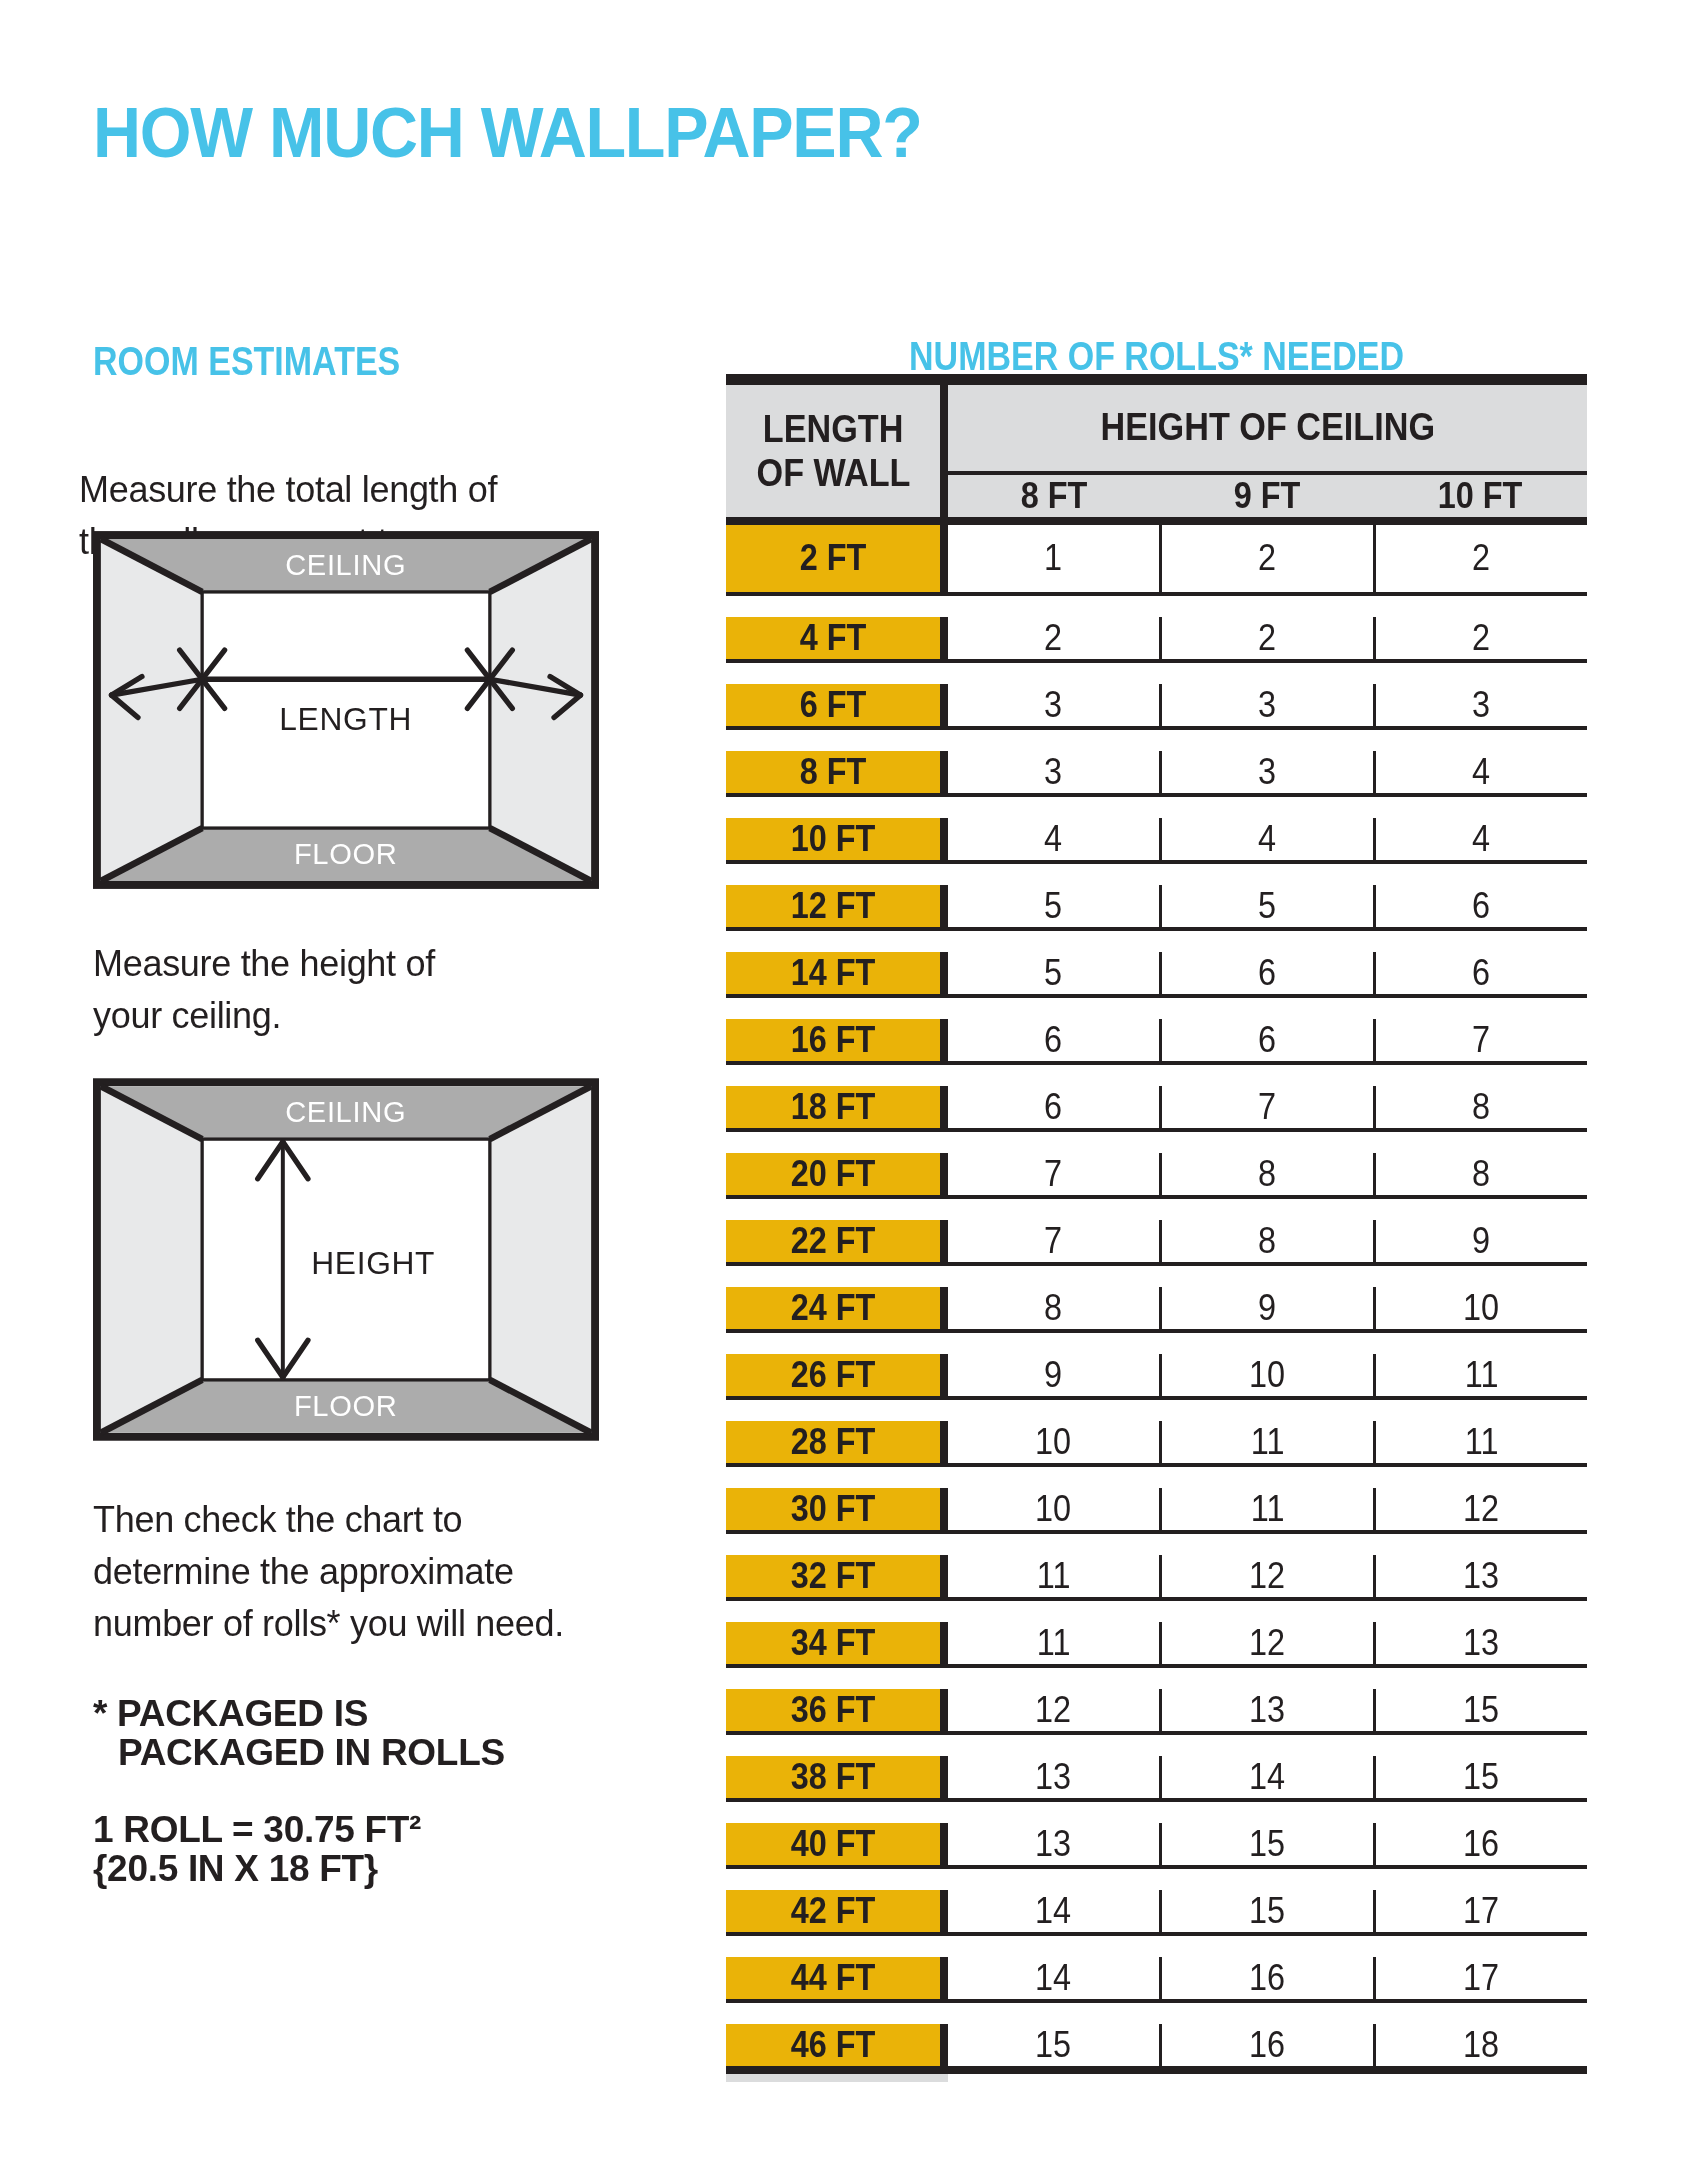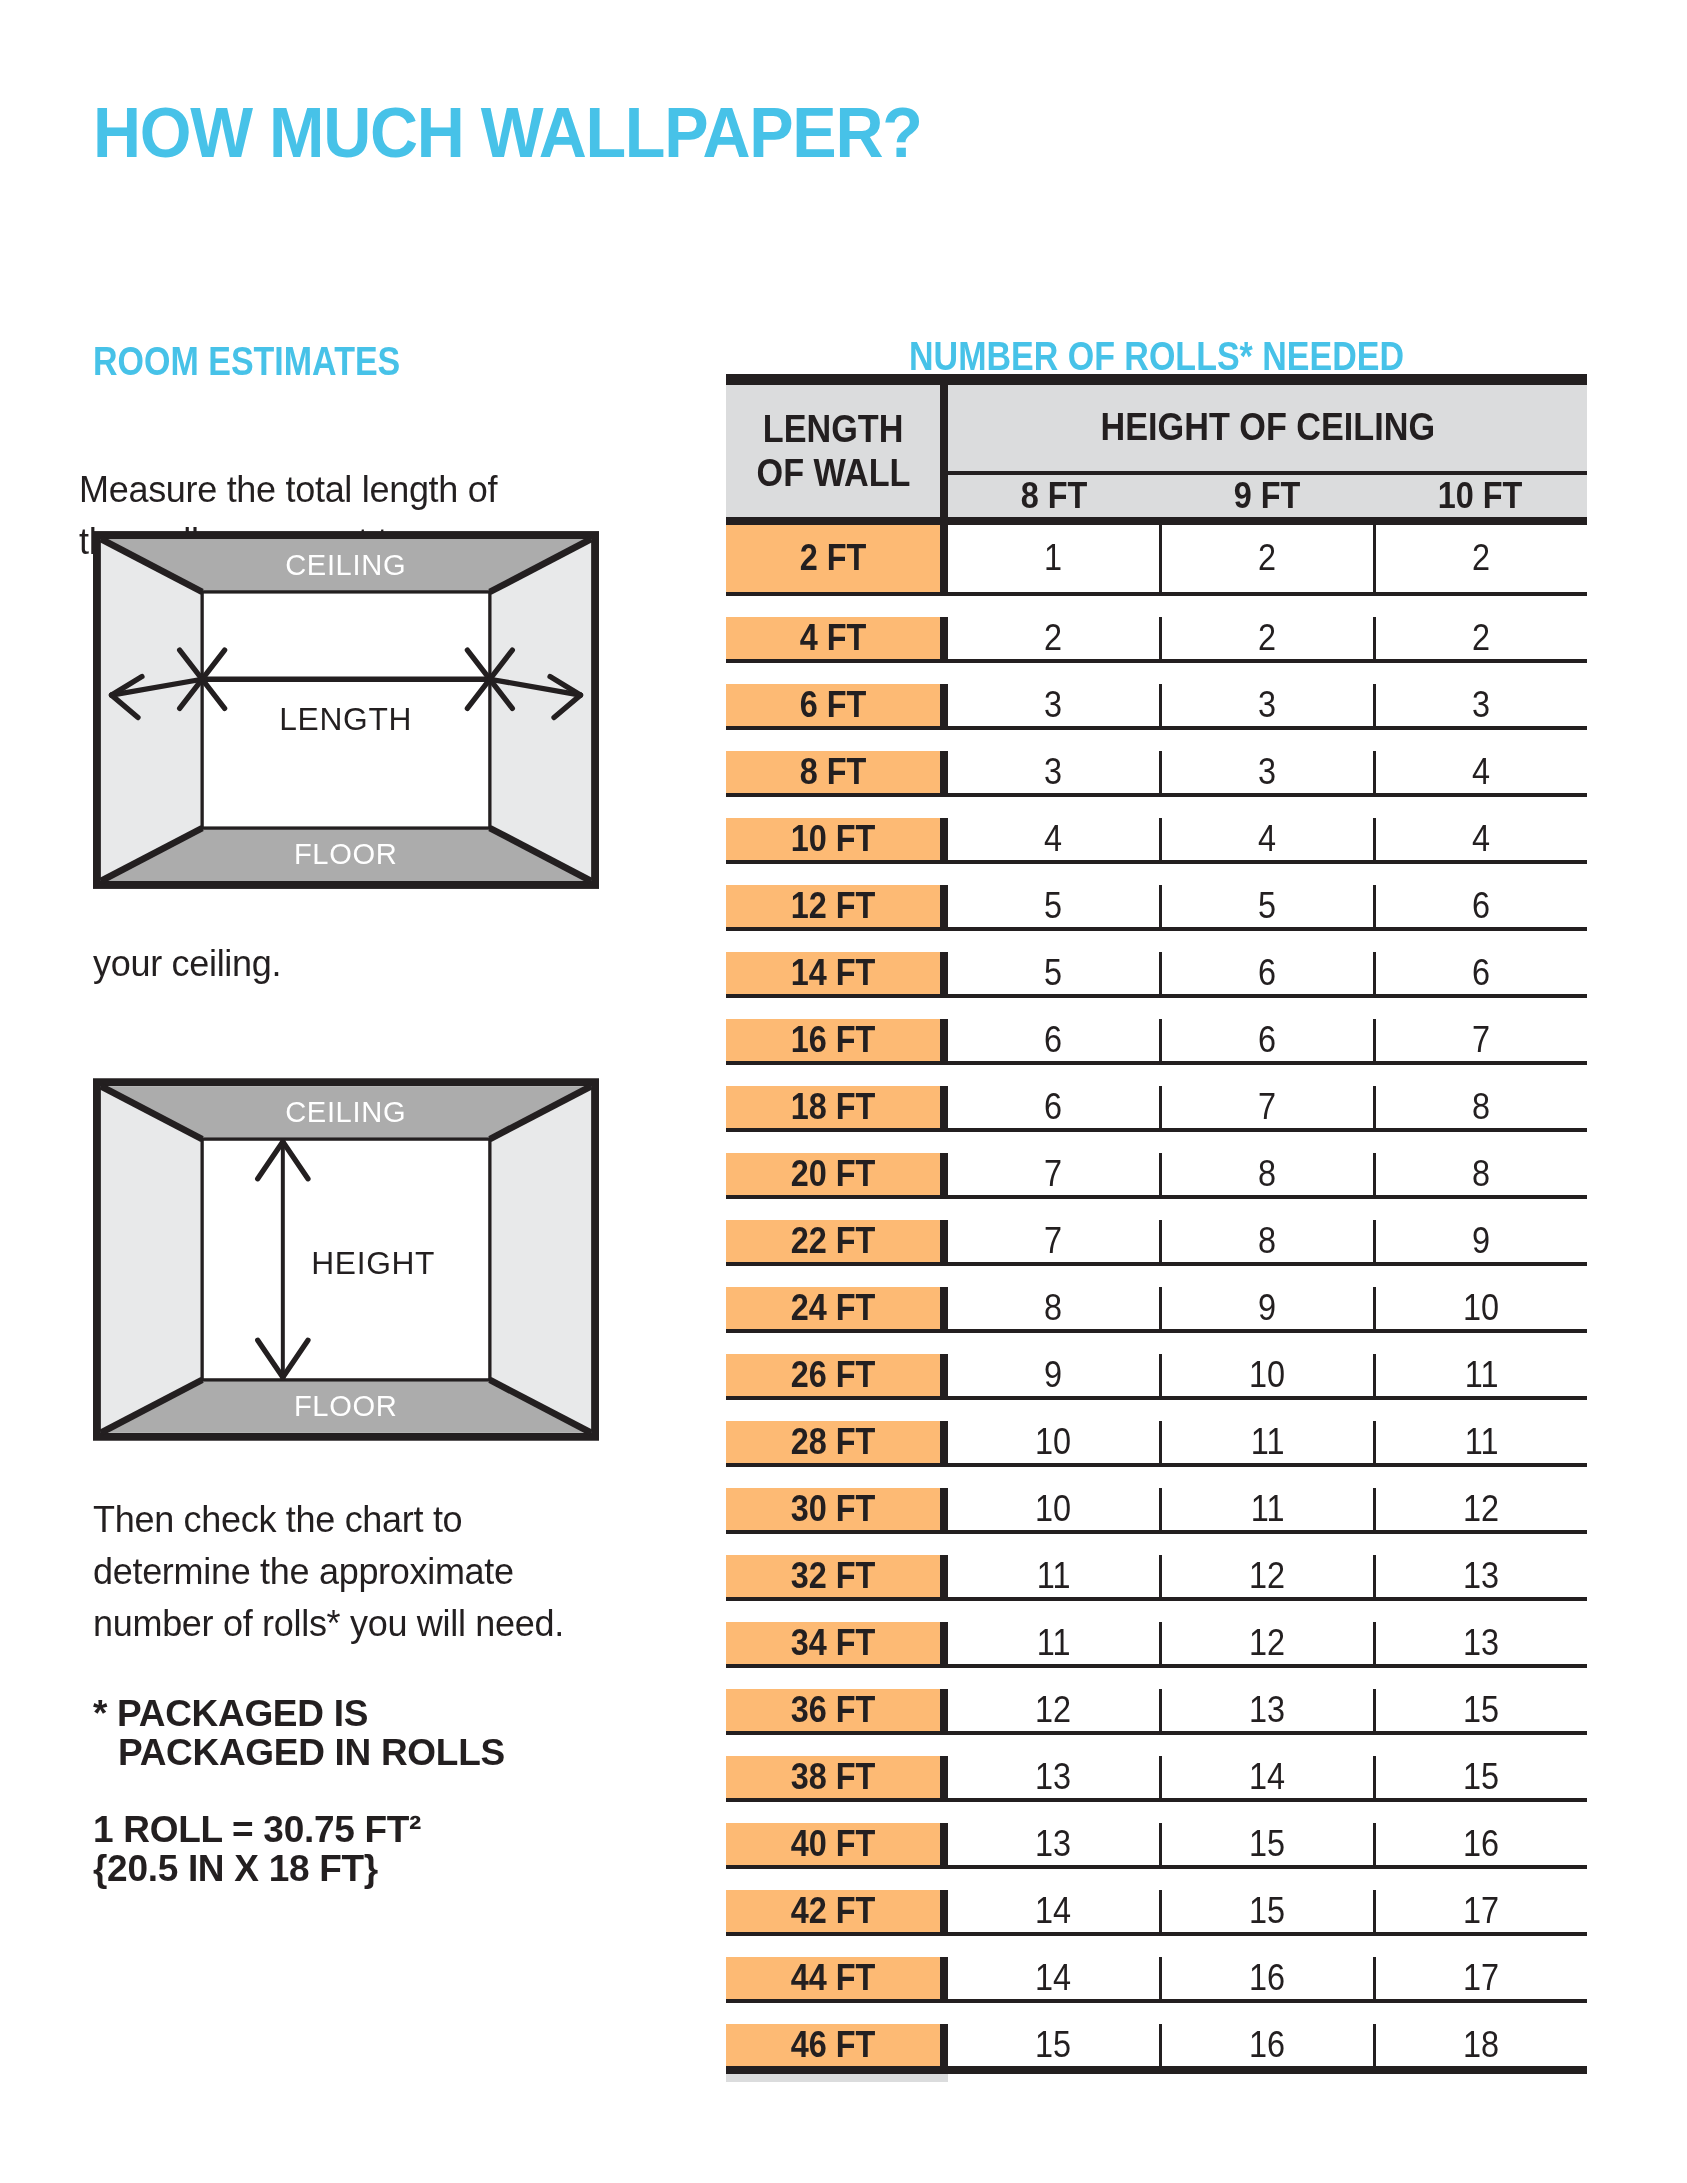--- a/index.html
+++ b/index.html
@@ -30,21 +30,21 @@
   .t-headright{flex:1;display:flex;flex-direction:column;background:#DBDCDD;}
   .t-ceiling{height:94px;box-sizing:border-box;border-bottom:4px solid #231F20;
              display:flex;align-items:center;justify-content:center;
              font-size:38px;font-weight:bold;}
   .t-cols{flex:1;display:flex;}
   .t-colcell{flex:1;display:flex;align-items:center;justify-content:center;
              font-size:36px;font-weight:bold;}
   .t-headline{height:8px;background:#231F20;}
   .t-row{display:flex;height:67px;box-sizing:border-box;}
   .t-body .t-row + .t-row{border-top:4.6px solid #231F20;align-items:flex-end;}
-  .t-rowlabel{width:214px;background:#fdba74;border-right:8px solid #231F20;
+  .t-rowlabel{width:214px;background:#eab308;border-right:8px solid #231F20;
               display:flex;align-items:center;justify-content:center;
               font-size:36px;font-weight:bold;}
   .t-val{flex:1;display:flex;align-items:center;justify-content:center;
          font-size:36px;font-weight:400;}
   .t-val + .t-val{border-left:3.3px solid #231F20;}
   .t-bottombar{height:8px;background:#231F20;}
   .t-underhang{width:222px;height:8px;background:#DBDCDD;}
   .sq{display:inline-block;transform:scaleX(.9);}
 
   svg text{font-family:"Liberation Sans","DejaVu Sans",sans-serif;}
@@ -90,20 +90,21 @@
         <line x1="737" y1="248" x2="691" y2="220"></line>
         <line x1="737" y1="248" x2="697" y2="282"></line>
       </g>
       <text x="382" y="66" text-anchor="middle" font-size="44" fill="#ffffff" letter-spacing="1">CEILING</text>
       <text x="382" y="503" text-anchor="middle" font-size="44" fill="#ffffff" letter-spacing="1">FLOOR</text>
       <text x="382" y="300" text-anchor="middle" font-size="48" fill="#231F20" letter-spacing="1">LENGTH</text>
     </svg>
   </div>
 
   <div class="abs para" style="left:93px;top:938px;">
+    <div>Measure the height of</div>
     <div>your ceiling.</div>
   </div>
 
   <div class="abs" style="left:93px;top:1078px;width:506px;height:363px;">
     <svg width="506" height="363" viewBox="0 0 765 548">
       <rect x="6" y="6" width="753" height="536" fill="#ffffff" stroke="#231F20" stroke-width="12"></rect>
       <polygon points="12,12 165,92 165,456 12,536" fill="#E8E9EA"></polygon>
       <polygon points="753,12 600,92 600,456 753,536" fill="#E8E9EA"></polygon>
       <polygon points="12,12 753,12 600,92 165,92" fill="#ACACAC"></polygon>
       <polygon points="12,536 753,536 600,456 165,456" fill="#ACACAC"></polygon>

